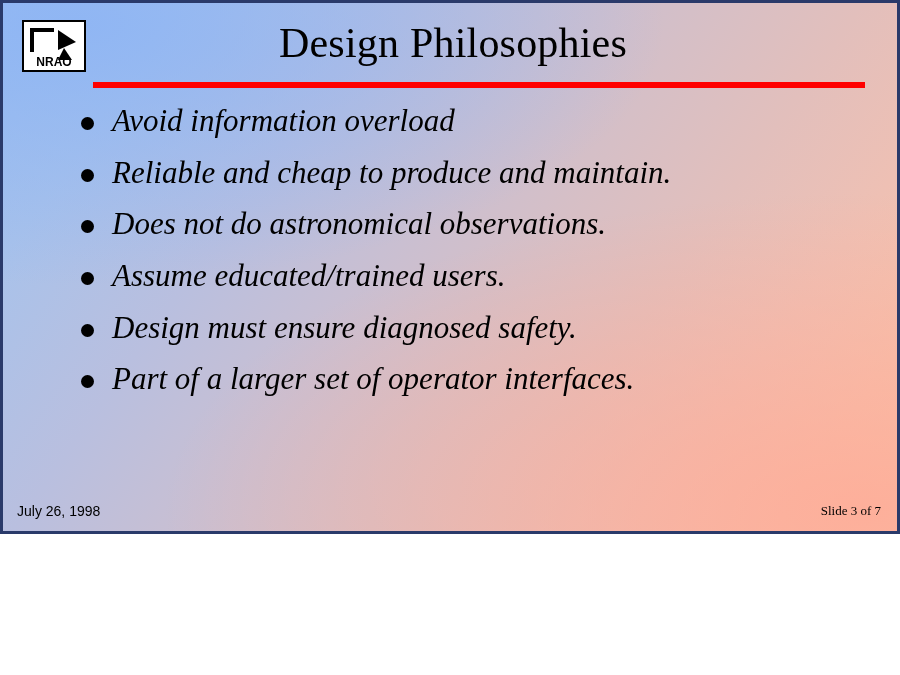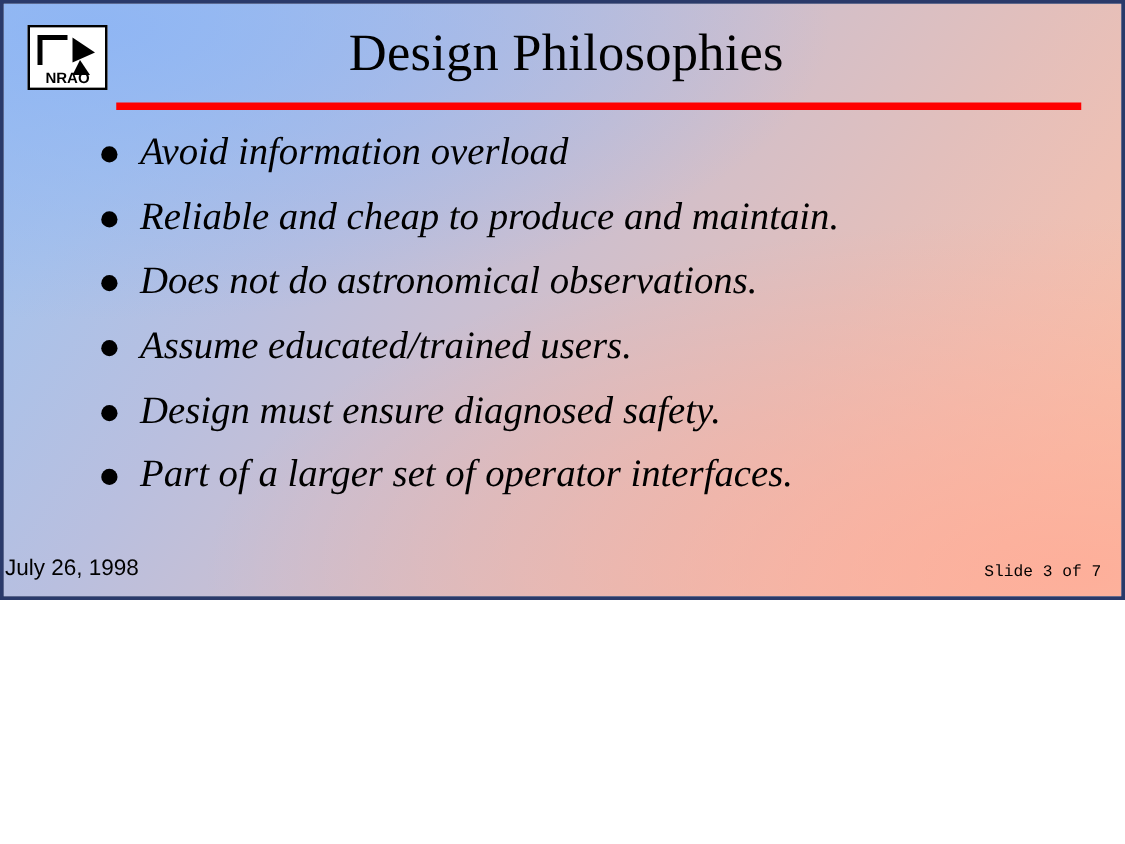--- a/index.html
+++ b/index.html
@@ -8,21 +8,21 @@
   }
   body {
     width: 900px;
     height: 675px;
     overflow: hidden;
     font-family: "Liberation Serif", serif;
   }
   .slide {
     position: relative;
     width: 900px;
-    height: 480px;
+    height: 534px;
     box-sizing: border-box;
     border: 3px solid #2a3a6a;
     background:
       linear-gradient(125deg,
         #9fc0ee 0%,
         #a9c2ea 14%,
         #b9bfdf 30%,
         #c9bfd2 44%,
         #d6bfc6 56%,
         #e2bfbc 68%,
@@ -103,31 +103,31 @@
     flex: 1 1 auto;
     font-size: 31px;
     line-height: 1.28;
     color: #000000;
     font-family: "Liberation Serif", serif;
   }
 
   
   .footer-date {
     position: absolute;
-    left: 1px;
+    left: 14px;
     bottom: 12px;
     font-family: "Liberation Sans", sans-serif;
-    font-size: 18px;
+    font-size: 14px;
     color: #000000;
   }
   .footer-slide {
     position: absolute;
     right: 16px;
     bottom: 12px;
-    font-family: Liberation Mono, monospace;
+    font-family: Liberation Serif, serif;
     font-size: 13px;
     color: #000000;
     text-align: center;
   }
 </style>
 </head>
 <body>
 
 <div class="slide">
 

